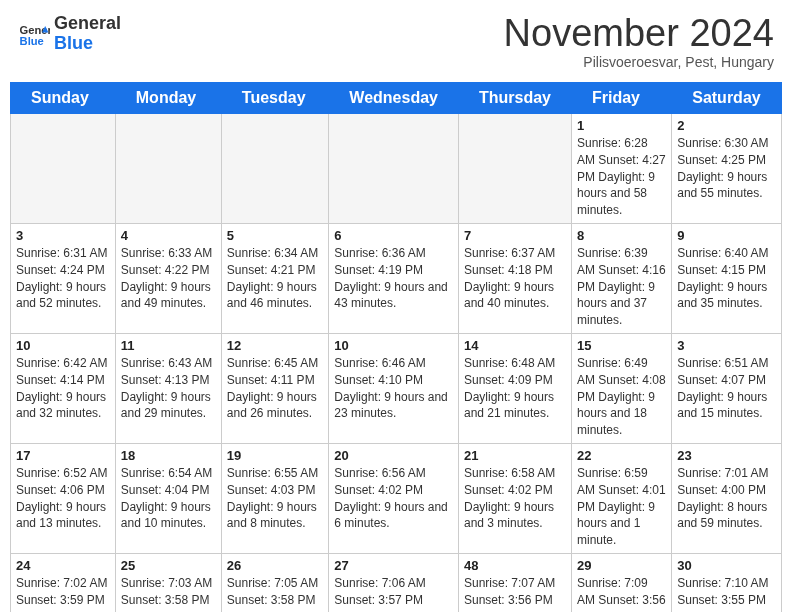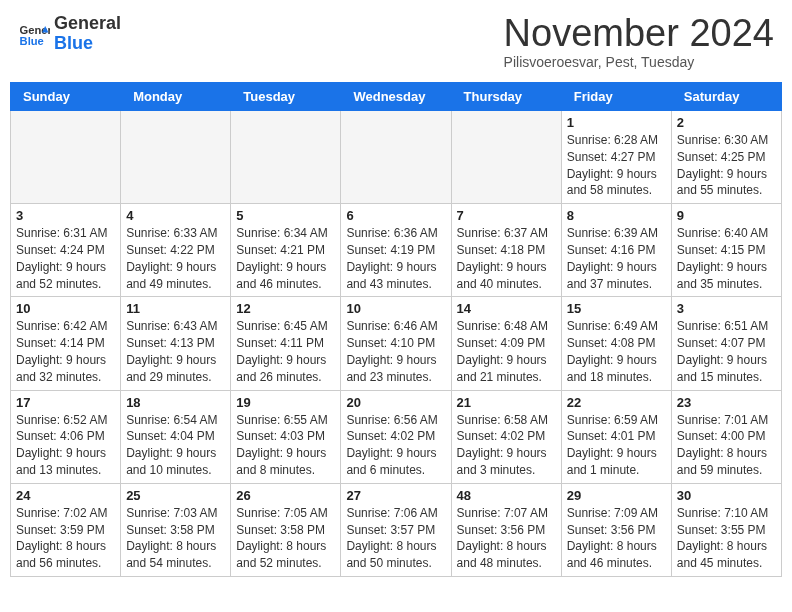--- a/index.html
+++ b/index.html
@@ -29,44 +29,44 @@
       line-height: 1.1;
     }
     .logo-text span {
       color: #1a73e8;
     }
     .logo-icon {
       width: 32px;
       height: 32px;
     }
     .title-block {
-      text-align: left;
+      text-align: right;
     }
     .month-title {
       font-size: 38px;
       font-weight: 300;
       color: #333;
       line-height: 1;
     }
     .subtitle {
       font-size: 14px;
       color: #555;
       margin-top: 2px;
     }
     .calendar {
       width: 100%;
       border-collapse: collapse;
       font-size: 11px;
     }
     .calendar th {
       background: #1a73e8;
       color: #fff;
-      padding: 6px 12px;
+      padding: 6px 20px;
       text-align: left;
-      font-size: 13px;
+      font-size: 16px;
       font-weight: 600;
       border: 1px solid #1a73e8;
     }
     .calendar td {
       border: 1px solid #ccc;
       vertical-align: top;
       padding: 4px 5px;
       width: 110px;
       min-height: 75px;
       background: #fff;
@@ -101,21 +101,21 @@
     </svg>
     <div>
       <div class="logo-text">
         <span style="color:#333">General</span><br>
         <span style="color:#1a73e8">Blue</span>
       </div>
     </div>
   </div>
   <div class="title-block">
     <div class="month-title">November 2024</div>
-    <div class="subtitle">Pilisvoeroesvar, Pest, Tuesday</div>
+    <div class="subtitle">Pilisvoeroesvar, Pest, Hungary</div>
   </div>
 </div>
 
 <table class="calendar">
   <thead>
     <tr>
     <th>Sunday</th>
         <th>Monday</th>
         <th>Tuesday</th>
         <th>Wednesday</th>

